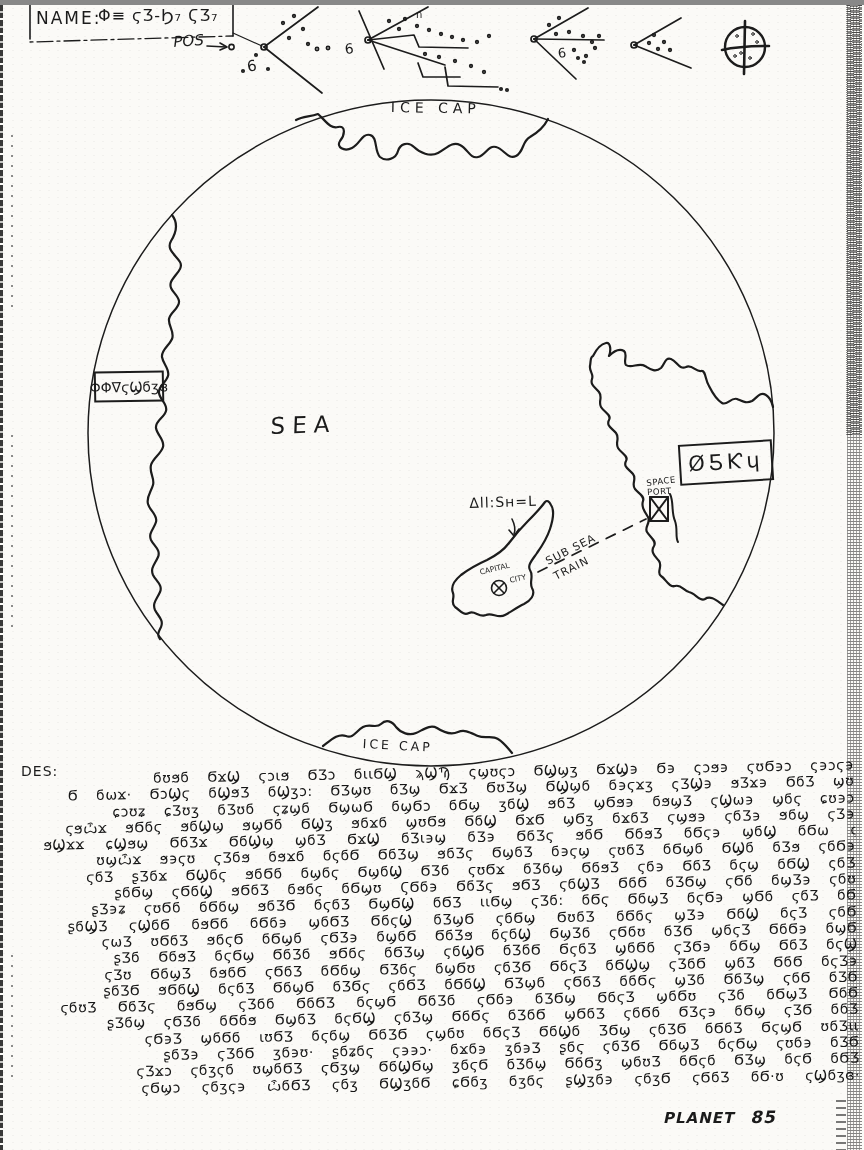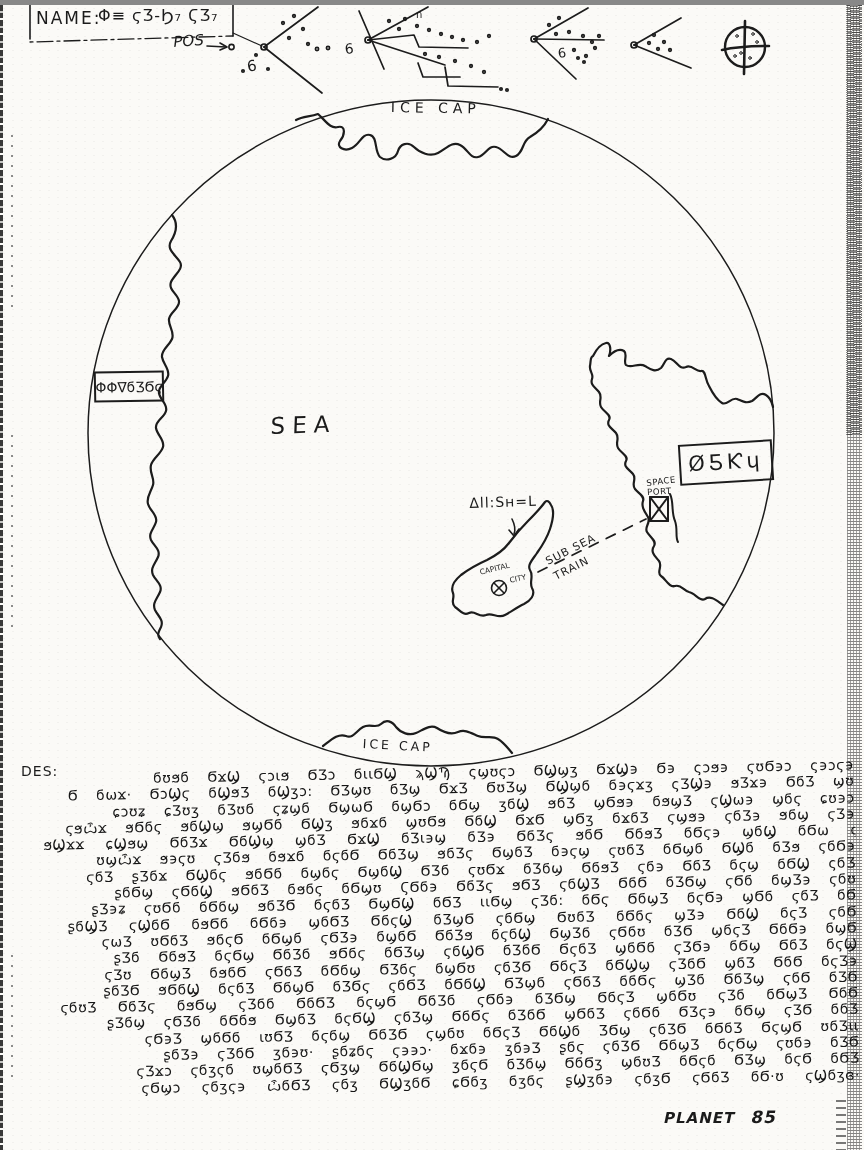--- a/index.html
+++ b/index.html
@@ -263,21 +263,21 @@
   <div class="abs hand g6-1">6</div>
   <div class="abs hand gn-2">n</div>
   <div class="abs hand g6-2">6</div>
   <div class="abs hand g6-3">6</div>
 
   <div class="abs hand ice-top">ICE CAP</div>
   <div class="abs hand ice-bottom">ICE CAP</div>
   <div class="abs hand sea-label">SEA</div>
 
   <div class="abs west-box">
-    <span class="hand">ΦΦ∇ϭӠϬϛ</span>
+    <span class="hand">ΦΦ∇ϛϢϭӡɞ</span>
   </div>
   <div class="abs east-box">
     <span class="hand">ØƼƘɥ</span>
   </div>
 
   <div class="abs hand island-label">Δll:Sʜ=L</div>
   <div class="abs hand capital-label">CAPITAL</div>
   <div class="abs hand city-label">CITY</div>
   <div class="abs hand space-label">SPACE</div>
   <div class="abs hand port-label">PORT</div>

